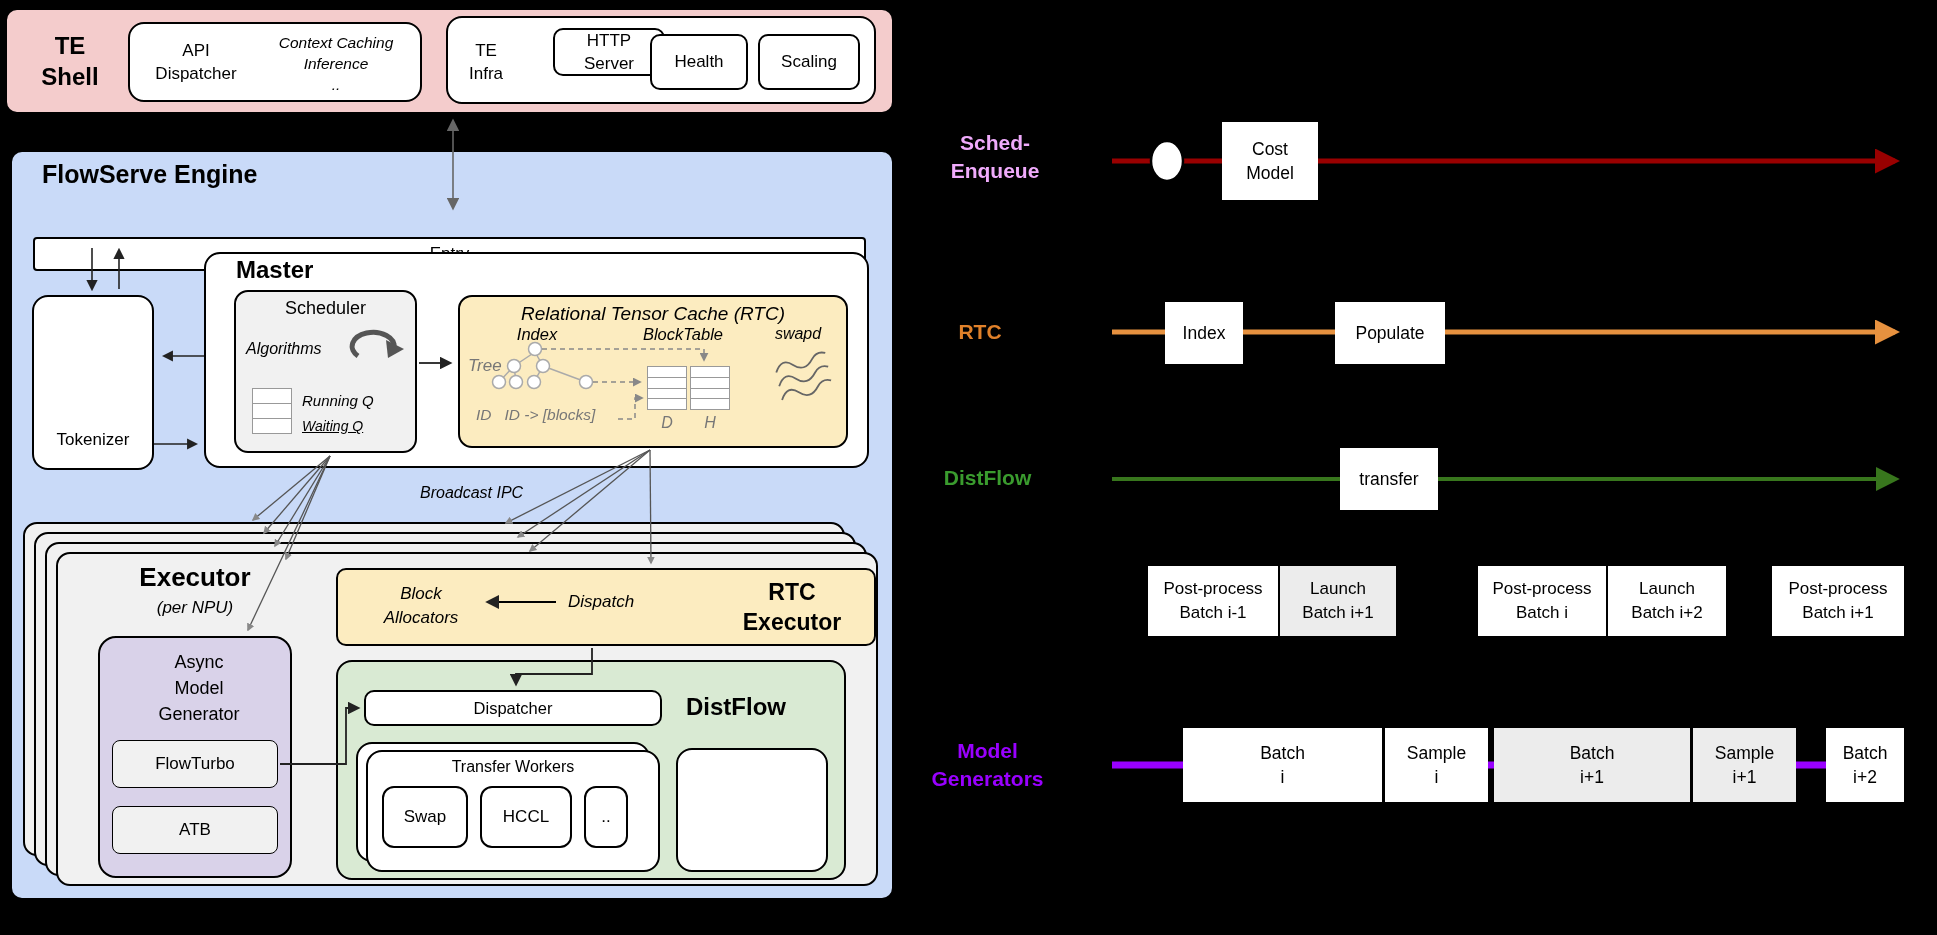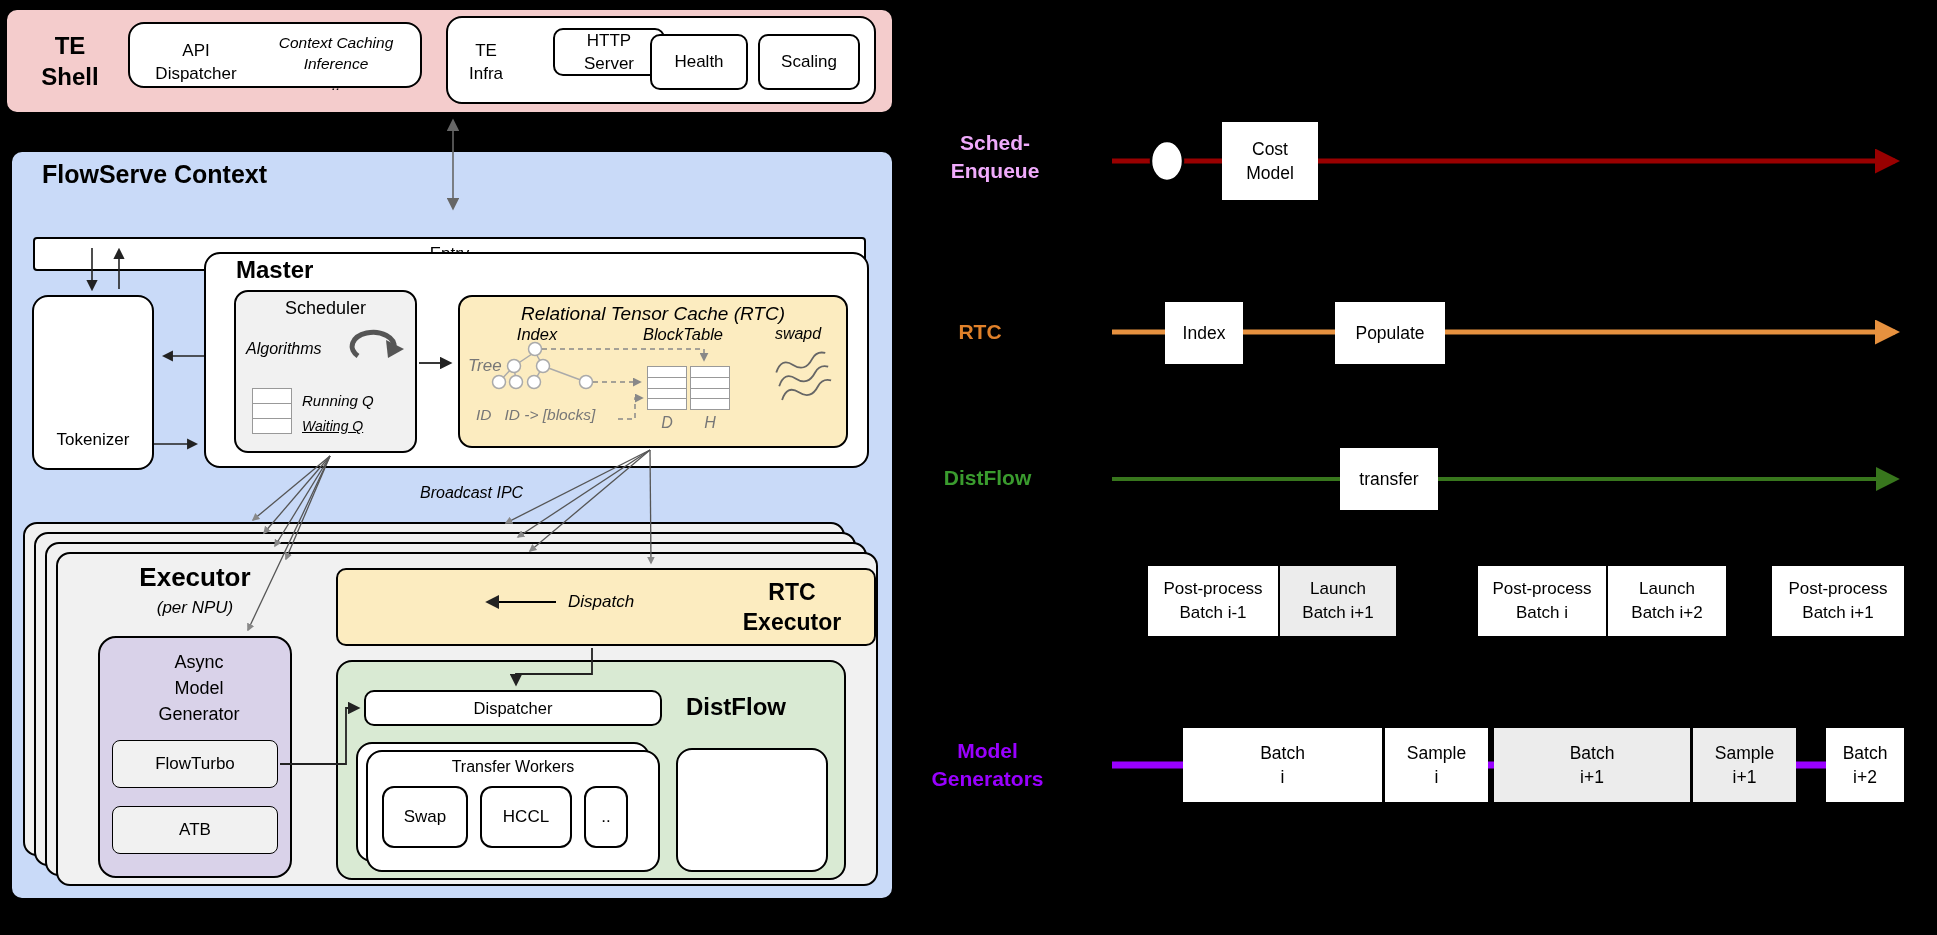--- a/index.html
+++ b/index.html
@@ -52,21 +52,21 @@
     <line x1="1112" y1="332" x2="1895" y2="332" stroke="#e6913f" stroke-width="5" marker-end="url(#m-orange)"></line>
     <line x1="1112" y1="479" x2="1895" y2="479" stroke="#38761d" stroke-width="4" marker-end="url(#m-green)"></line>
     <line x1="1112" y1="765" x2="1890" y2="765" stroke="#9900ff" stroke-width="7" marker-end="url(#m-purple)"></line>
   </svg>
 
   <div class="a box pink r12" style="left:5px;top:8px;width:889px;height:106px;"></div>
   <div class="a col b" style="left:18px;top:24px;width:104px;height:74px;font-size:24px;line-height:31px;">
     <div>TE</div>
     <div>Shell</div>
   </div>
-  <div class="a box r16" style="left:128px;top:22px;width:294px;height:66px;">
+  <div class="a box r16" style="left:128px;top:22px;width:294px;height:80px;">
     <div class="a col" style="left:8px;top:10px;width:116px;height:56px;font-size:17px;line-height:23px;">
       <div>API</div>
       <div>Dispatcher</div>
     </div>
     <div class="a col it" style="left:122px;top:4px;width:168px;height:70px;font-size:15.5px;line-height:21px;">
       <div>Context Caching</div>
       <div>Inference</div>
       <div>..</div>
     </div>
   </div>
@@ -81,21 +81,21 @@
     </div>
     <div class="a box r10 c" style="left:202px;top:16px;width:98px;height:56px;font-size:17px;">
       <span>Health</span>
     </div>
     <div class="a box r10 c" style="left:310px;top:16px;width:102px;height:56px;font-size:17px;">
       <span>Scaling</span>
     </div>
   </div>
 
   <div class="a box blue r12" style="left:10px;top:150px;width:884px;height:750px;"></div>
-  <div class="a b" style="left:42px;top:160px;font-size:25px;">FlowServe Context</div>
+  <div class="a b" style="left:42px;top:160px;font-size:25px;">FlowServe Engine</div>
 
   <div class="a box r4 c" style="left:33px;top:212px;width:833px;height:34px;font-size:17px;">
     <span>Entry</span>
   </div>
 
   <div class="a box r16" style="left:32px;top:295px;width:122px;height:175px;"></div>
   <div class="a c" style="left:32px;top:428px;width:122px;height:24px;font-size:17px;">Tokenizer</div>
 
   <div class="a box r16" style="left:204px;top:252px;width:665px;height:216px;"></div>
   <div class="a b" style="left:236px;top:256px;font-size:24px;">Master</div>
@@ -149,20 +149,24 @@
     <div>Generator</div>
   </div>
   <div class="a box lgray r8 c" style="left:112px;top:806px;width:166px;height:48px;font-size:17px;border-width:1.5px;">
     <span>ATB</span>
   </div>
   <div class="a box lgray r8 c" style="left:112px;top:740px;width:166px;height:48px;font-size:17px;border-width:1.5px;">
     <span>FlowTurbo</span>
   </div>
 
   <div class="a box yellow r10" style="left:336px;top:568px;width:540px;height:78px;"></div>
+  <div class="a col it" style="left:356px;top:578px;width:130px;height:56px;font-size:17px;line-height:24px;">
+    <div>Block</div>
+    <div>Allocators</div>
+  </div>
   <div class="a it" style="left:568px;top:592px;font-size:17px;">Dispatch</div>
   <div class="a col b" style="left:716px;top:576px;width:152px;height:62px;font-size:23px;line-height:30px;">
     <div>RTC</div>
     <div>Executor</div>
   </div>
 
   <div class="a box green r16" style="left:336px;top:660px;width:510px;height:220px;"></div>
   <div class="a box r10 c" style="left:364px;top:690px;width:298px;height:36px;font-size:16.5px;">
     <span>Dispatcher</span>
   </div>

